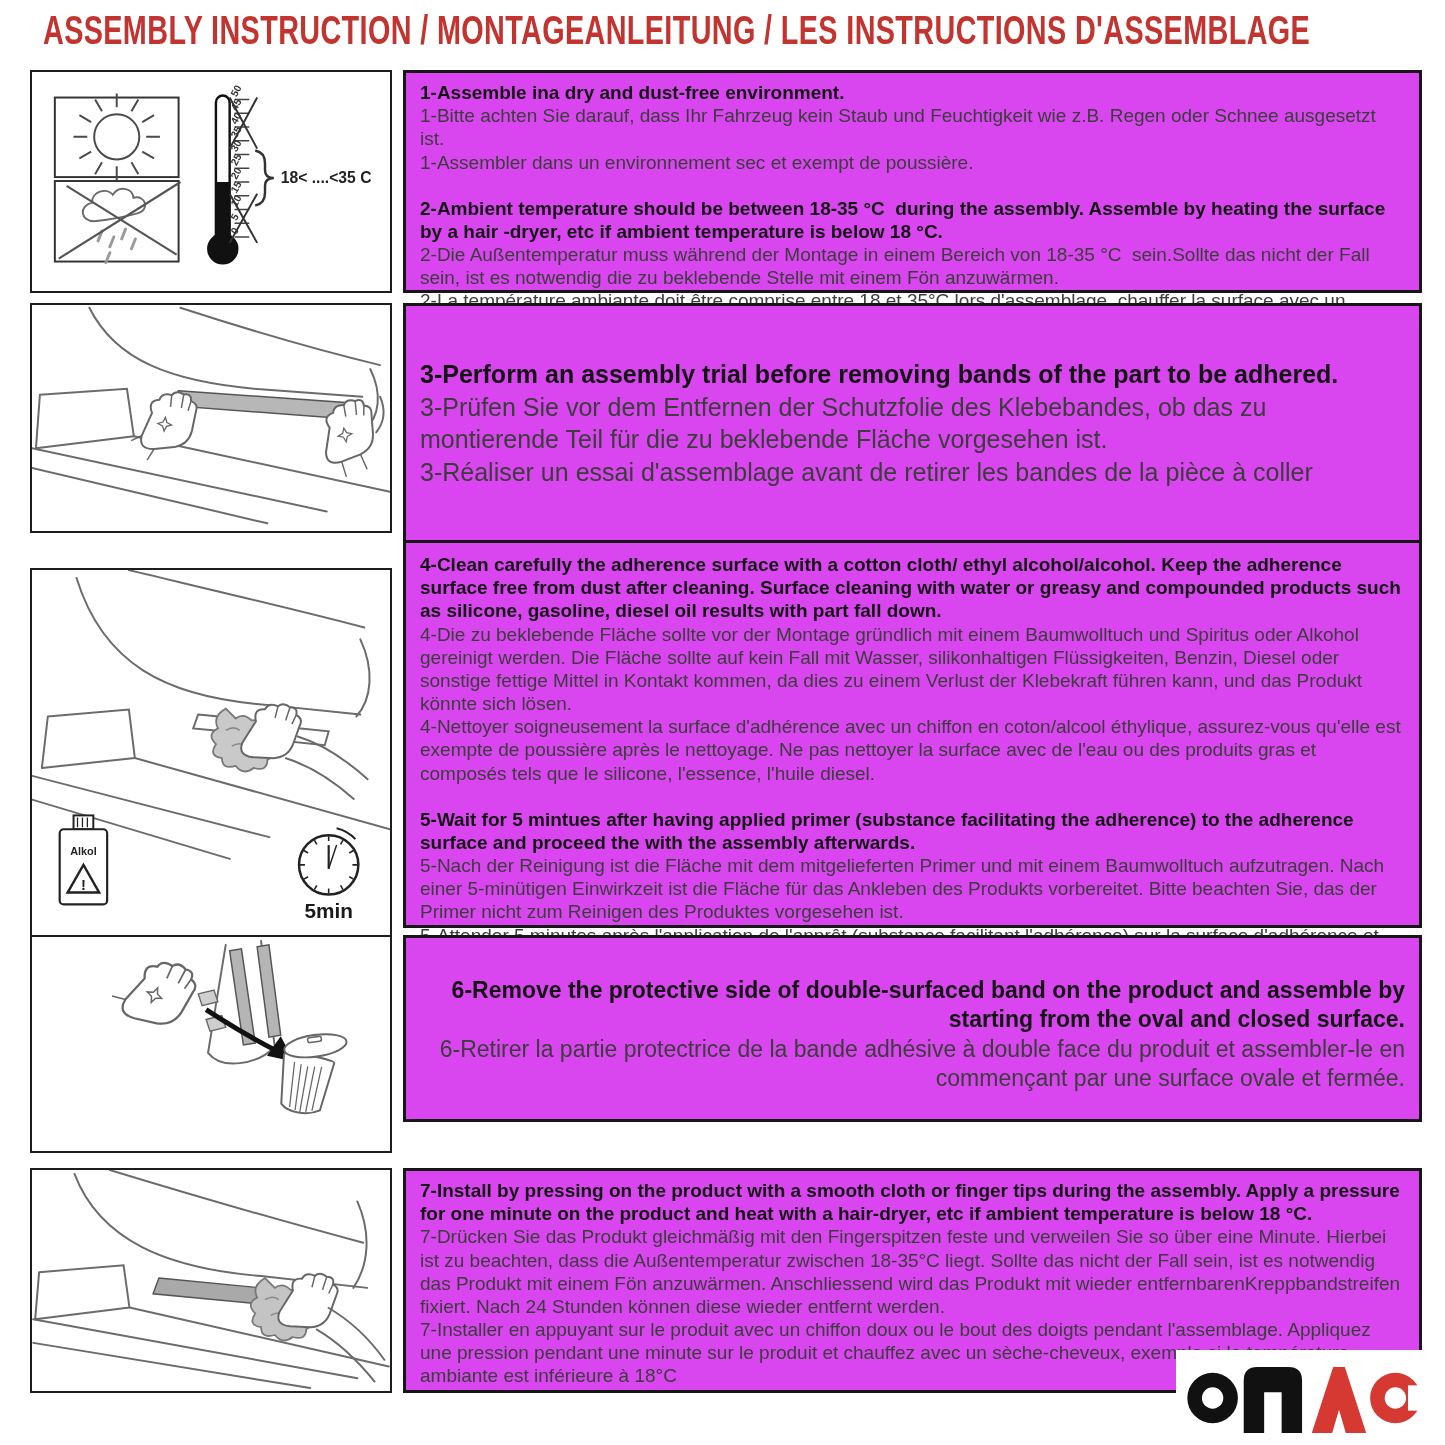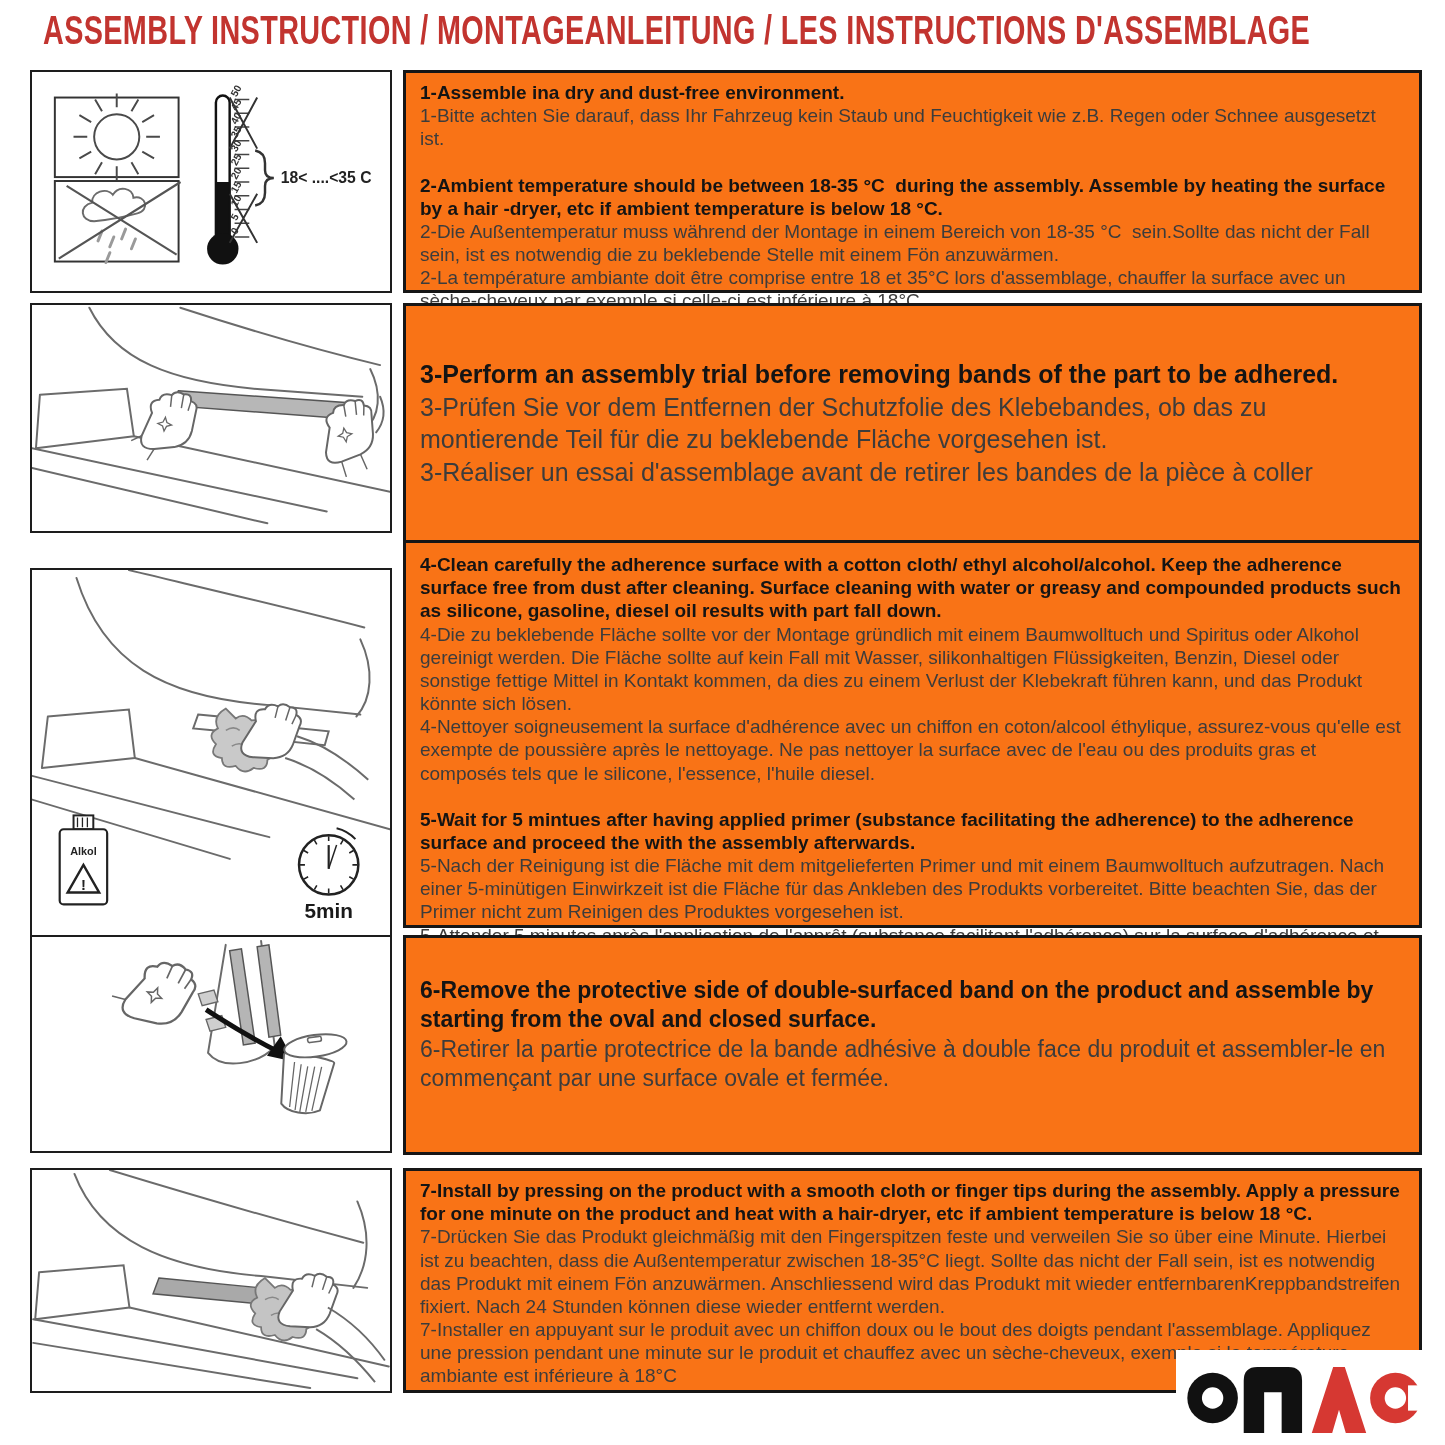--- a/index.html
+++ b/index.html
@@ -12,34 +12,34 @@
     font-size:40px;font-weight:bold;letter-spacing:0.5px;color:#c2342f;
     transform:scaleX(0.72);transform-origin:left center;white-space:nowrap;
   }
   .row{position:absolute;left:0;}
   .illo{
     position:absolute;left:30px;width:362px;background:#fff;
     border:2px solid #1d1d1d;box-sizing:border-box;
   }
   .illo svg{display:block;width:100%;height:100%;font-family:"Liberation Sans",sans-serif;}
   .txt{
-    position:absolute;left:403px;width:1019px;background:#f97316;
+    position:absolute;left:403px;width:1019px;background:#d946ef;
     border:3px solid #161616;box-sizing:border-box;
     padding:8px 14px;
   }
   .txt p{margin:0;line-height:1.22;white-space:pre-wrap;}
   .txt p.en{font-weight:bold;color:#141414;}
   .txt p.de,.txt p.fr{font-weight:normal;color:#3c3c3c;}
   .gap{height:23px;}
   
   .r1 .illo{top:70px;height:223px;} .r1 .txt{top:70px;height:223px;font-size:19px;}
   .r2 .illo{top:303px;height:230px;} .r2 .txt{top:303px;height:294px;font-size:25px;padding-top:52px;}
   .r2 .txt p{line-height:1.30;}
   .r3 .illo{top:568px;height:388px;} .r3 .txt{top:540px;height:388px;font-size:19px;padding-top:10px;}
-  .r4 .illo{top:935px;height:218px;} .r4 .txt{top:935px;height:220px;font-size:23px;padding-top:38px;}
+  .r4 .illo{top:935px;height:218px;} .r4 .txt{top:935px;height:187px;font-size:23px;padding-top:38px;text-align:right;}
   .r4 .txt p{line-height:1.28;}
   .r5 .illo{top:1168px;height:225px;} .r5 .txt{top:1168px;height:225px;font-size:19px;}
   
   .logo-wrap{
     position:absolute;left:1176px;top:1350px;width:269px;height:95px;background:#fff;
     display:flex;align-items:center;justify-content:flex-start;
   }
   .logo-wrap svg{display:block;margin-left:11px;}
   .sr{position:absolute;width:1px;height:1px;overflow:hidden;clip:rect(0 0 0 0);}
   
@@ -94,20 +94,21 @@
           <path d="M200,78 L228,26 M200,26 L228,78" stroke="#333" stroke-width="2"></path>
           <path d="M200,174 L228,124 M200,124 L228,174" stroke="#333" stroke-width="2"></path>
           <path d="M226,80 q10,2 10,13 l0,7 q0,8 9,8 q-9,0 -9,8 l0,7 q0,11 -10,13" stroke="#333" stroke-width="2.5" fill="none"></path>
           <text x="252" y="113" font-size="16" font-weight="bold" fill="#222">18&lt; ....&lt;35 C</text>
         </g>
       </svg>
     </div>
     <div class="txt">
       <p class="en">1-Assemble ina dry and dust-free environment.</p>
       <p class="de">1-Bitte achten Sie darauf, dass Ihr Fahrzeug kein Staub und Feuchtigkeit wie z.B. Regen oder Schnee ausgesetzt ist.</p>
+      <p class="fr">1-Assembler dans un environnement sec et exempt de poussière.</p>
       <div class="gap"></div>
       <p class="en">2-Ambient temperature should be between 18-35 °C  during the assembly. Assemble by heating the surface by a hair -dryer, etc if ambient temperature is below 18 °C.</p>
       <p class="de">2-Die Außentemperatur muss während der Montage in einem Bereich von 18-35 °C  sein.Sollte das nicht der Fall sein, ist es notwendig die zu beklebende Stelle mit einem Fön anzuwärmen.</p>
       <p class="fr">2-La température ambiante doit être comprise entre 18 et 35°C lors d'assemblage, chauffer la surface avec un sèche-cheveux par exemple si celle-ci est inférieure à 18°C.</p>
     </div>
   </section>
 
   <section class="row r2">
     <div class="illo">
       <svg viewBox="0 0 362 223">

